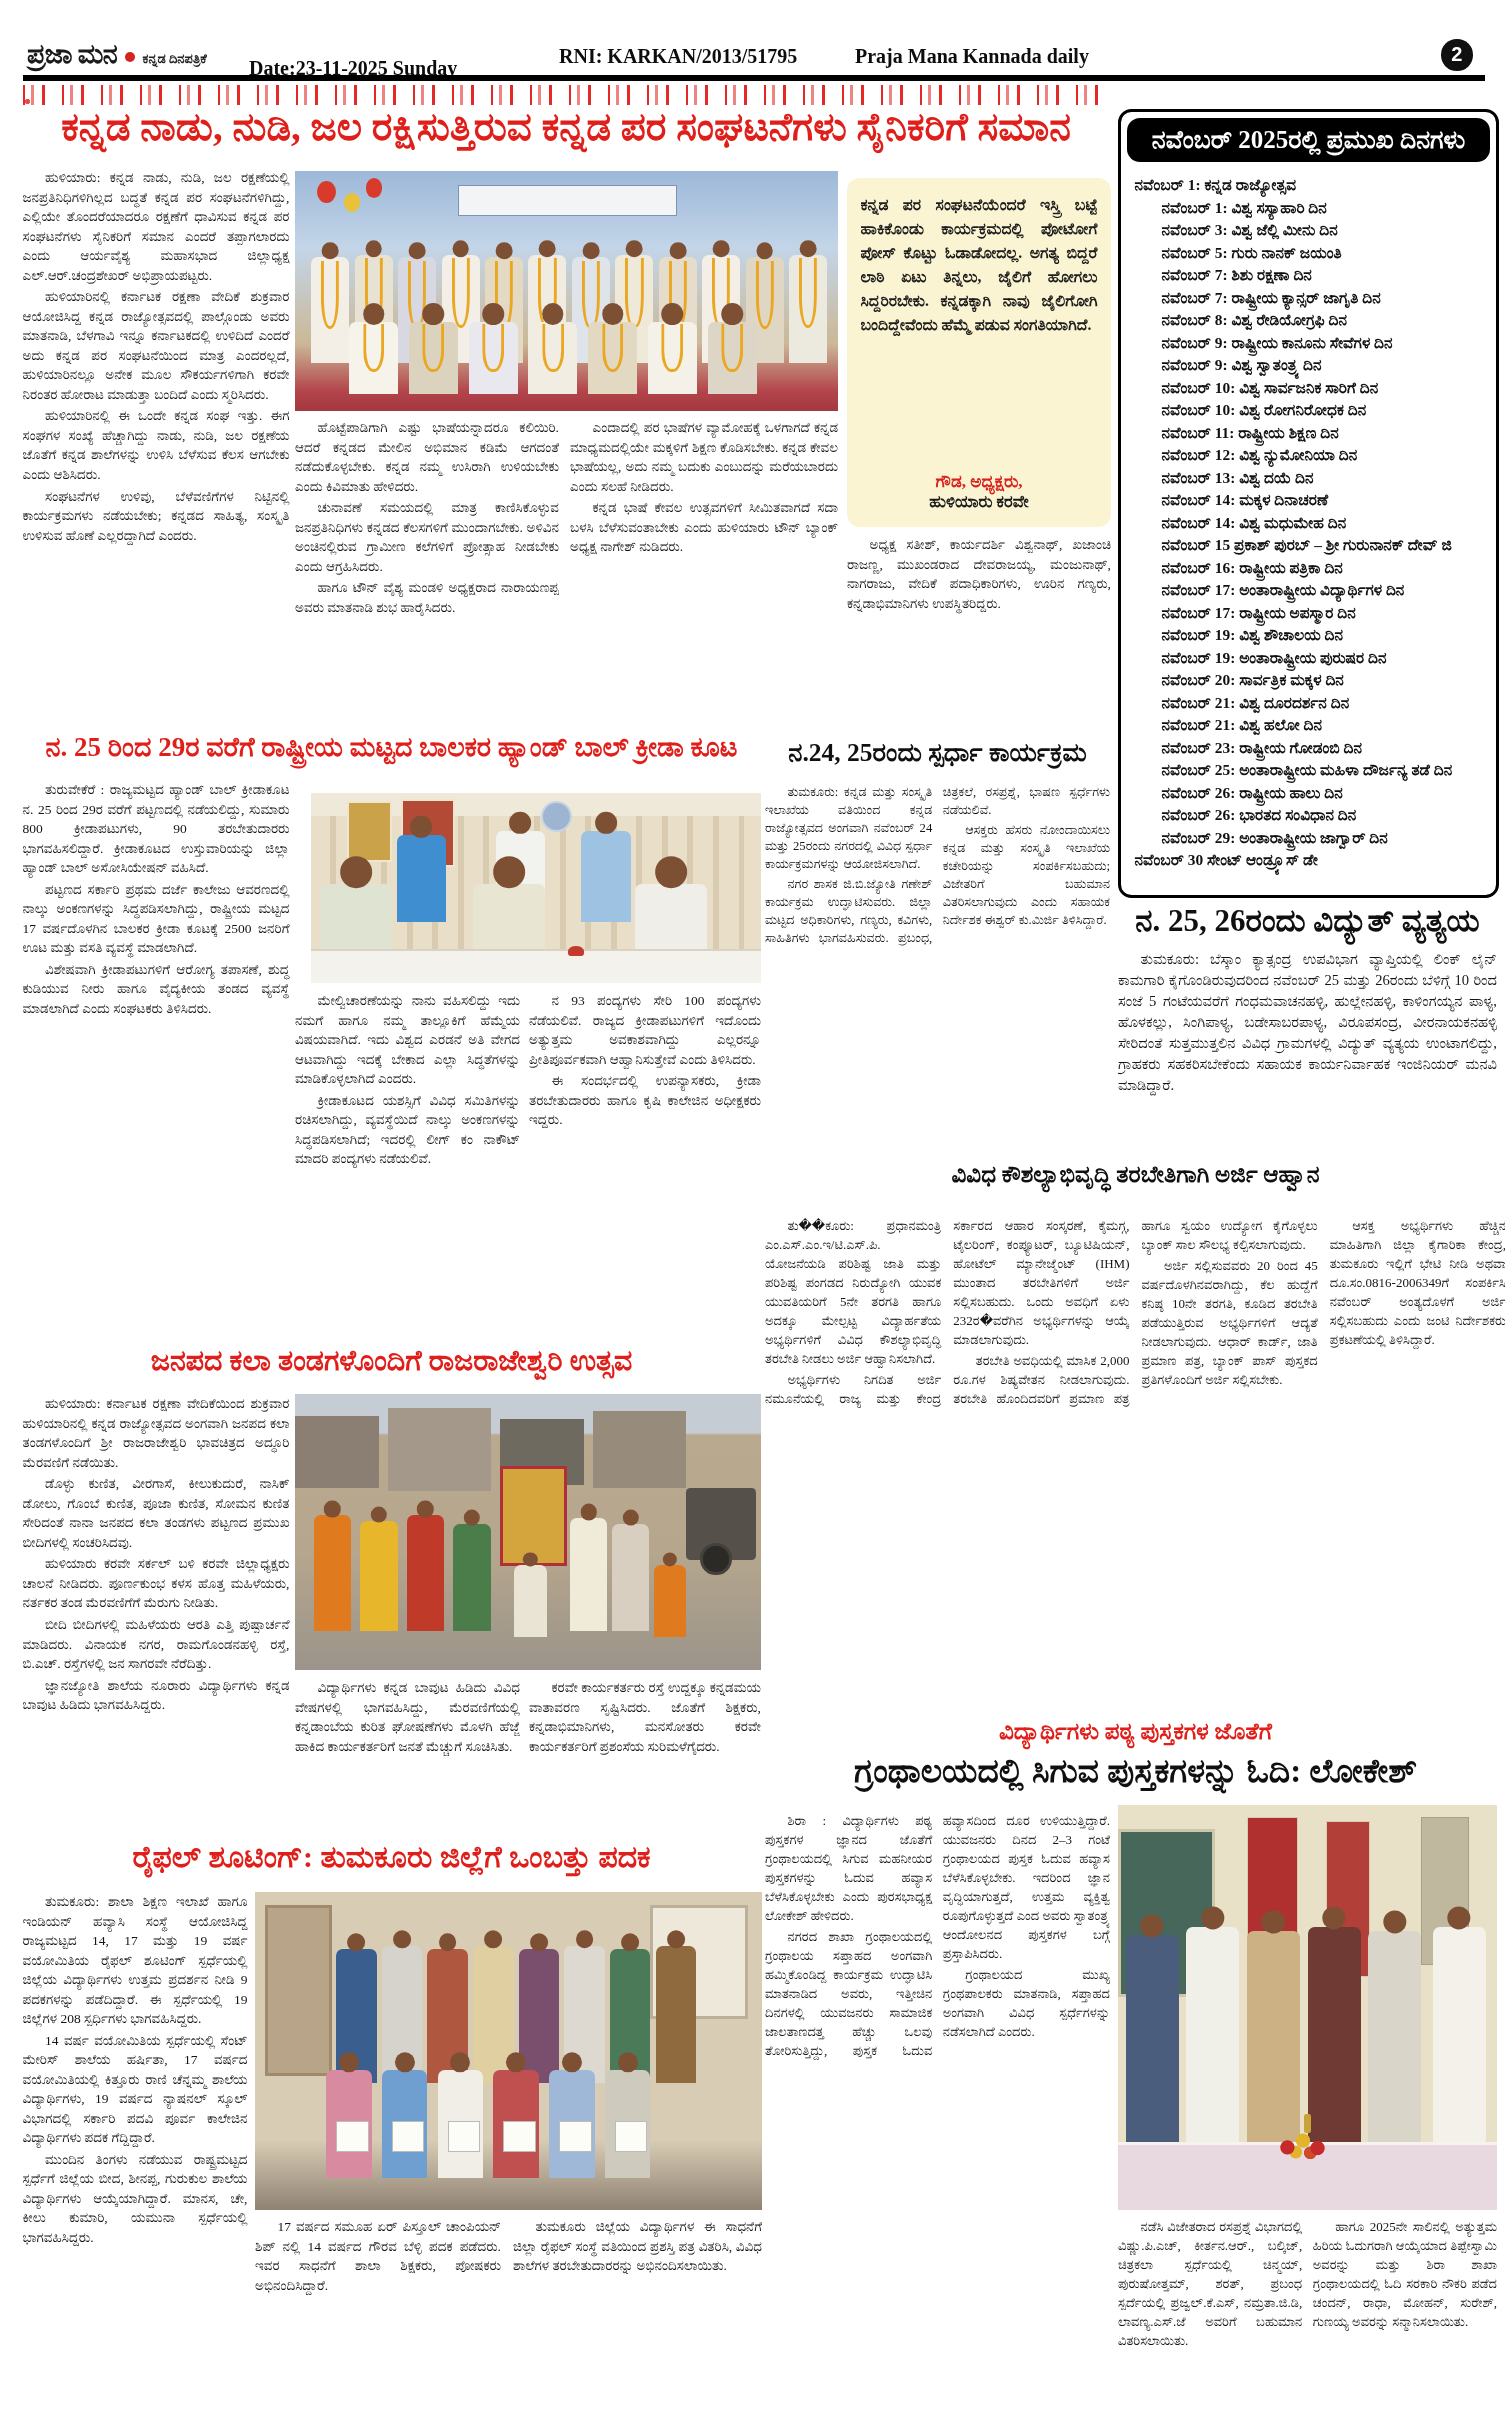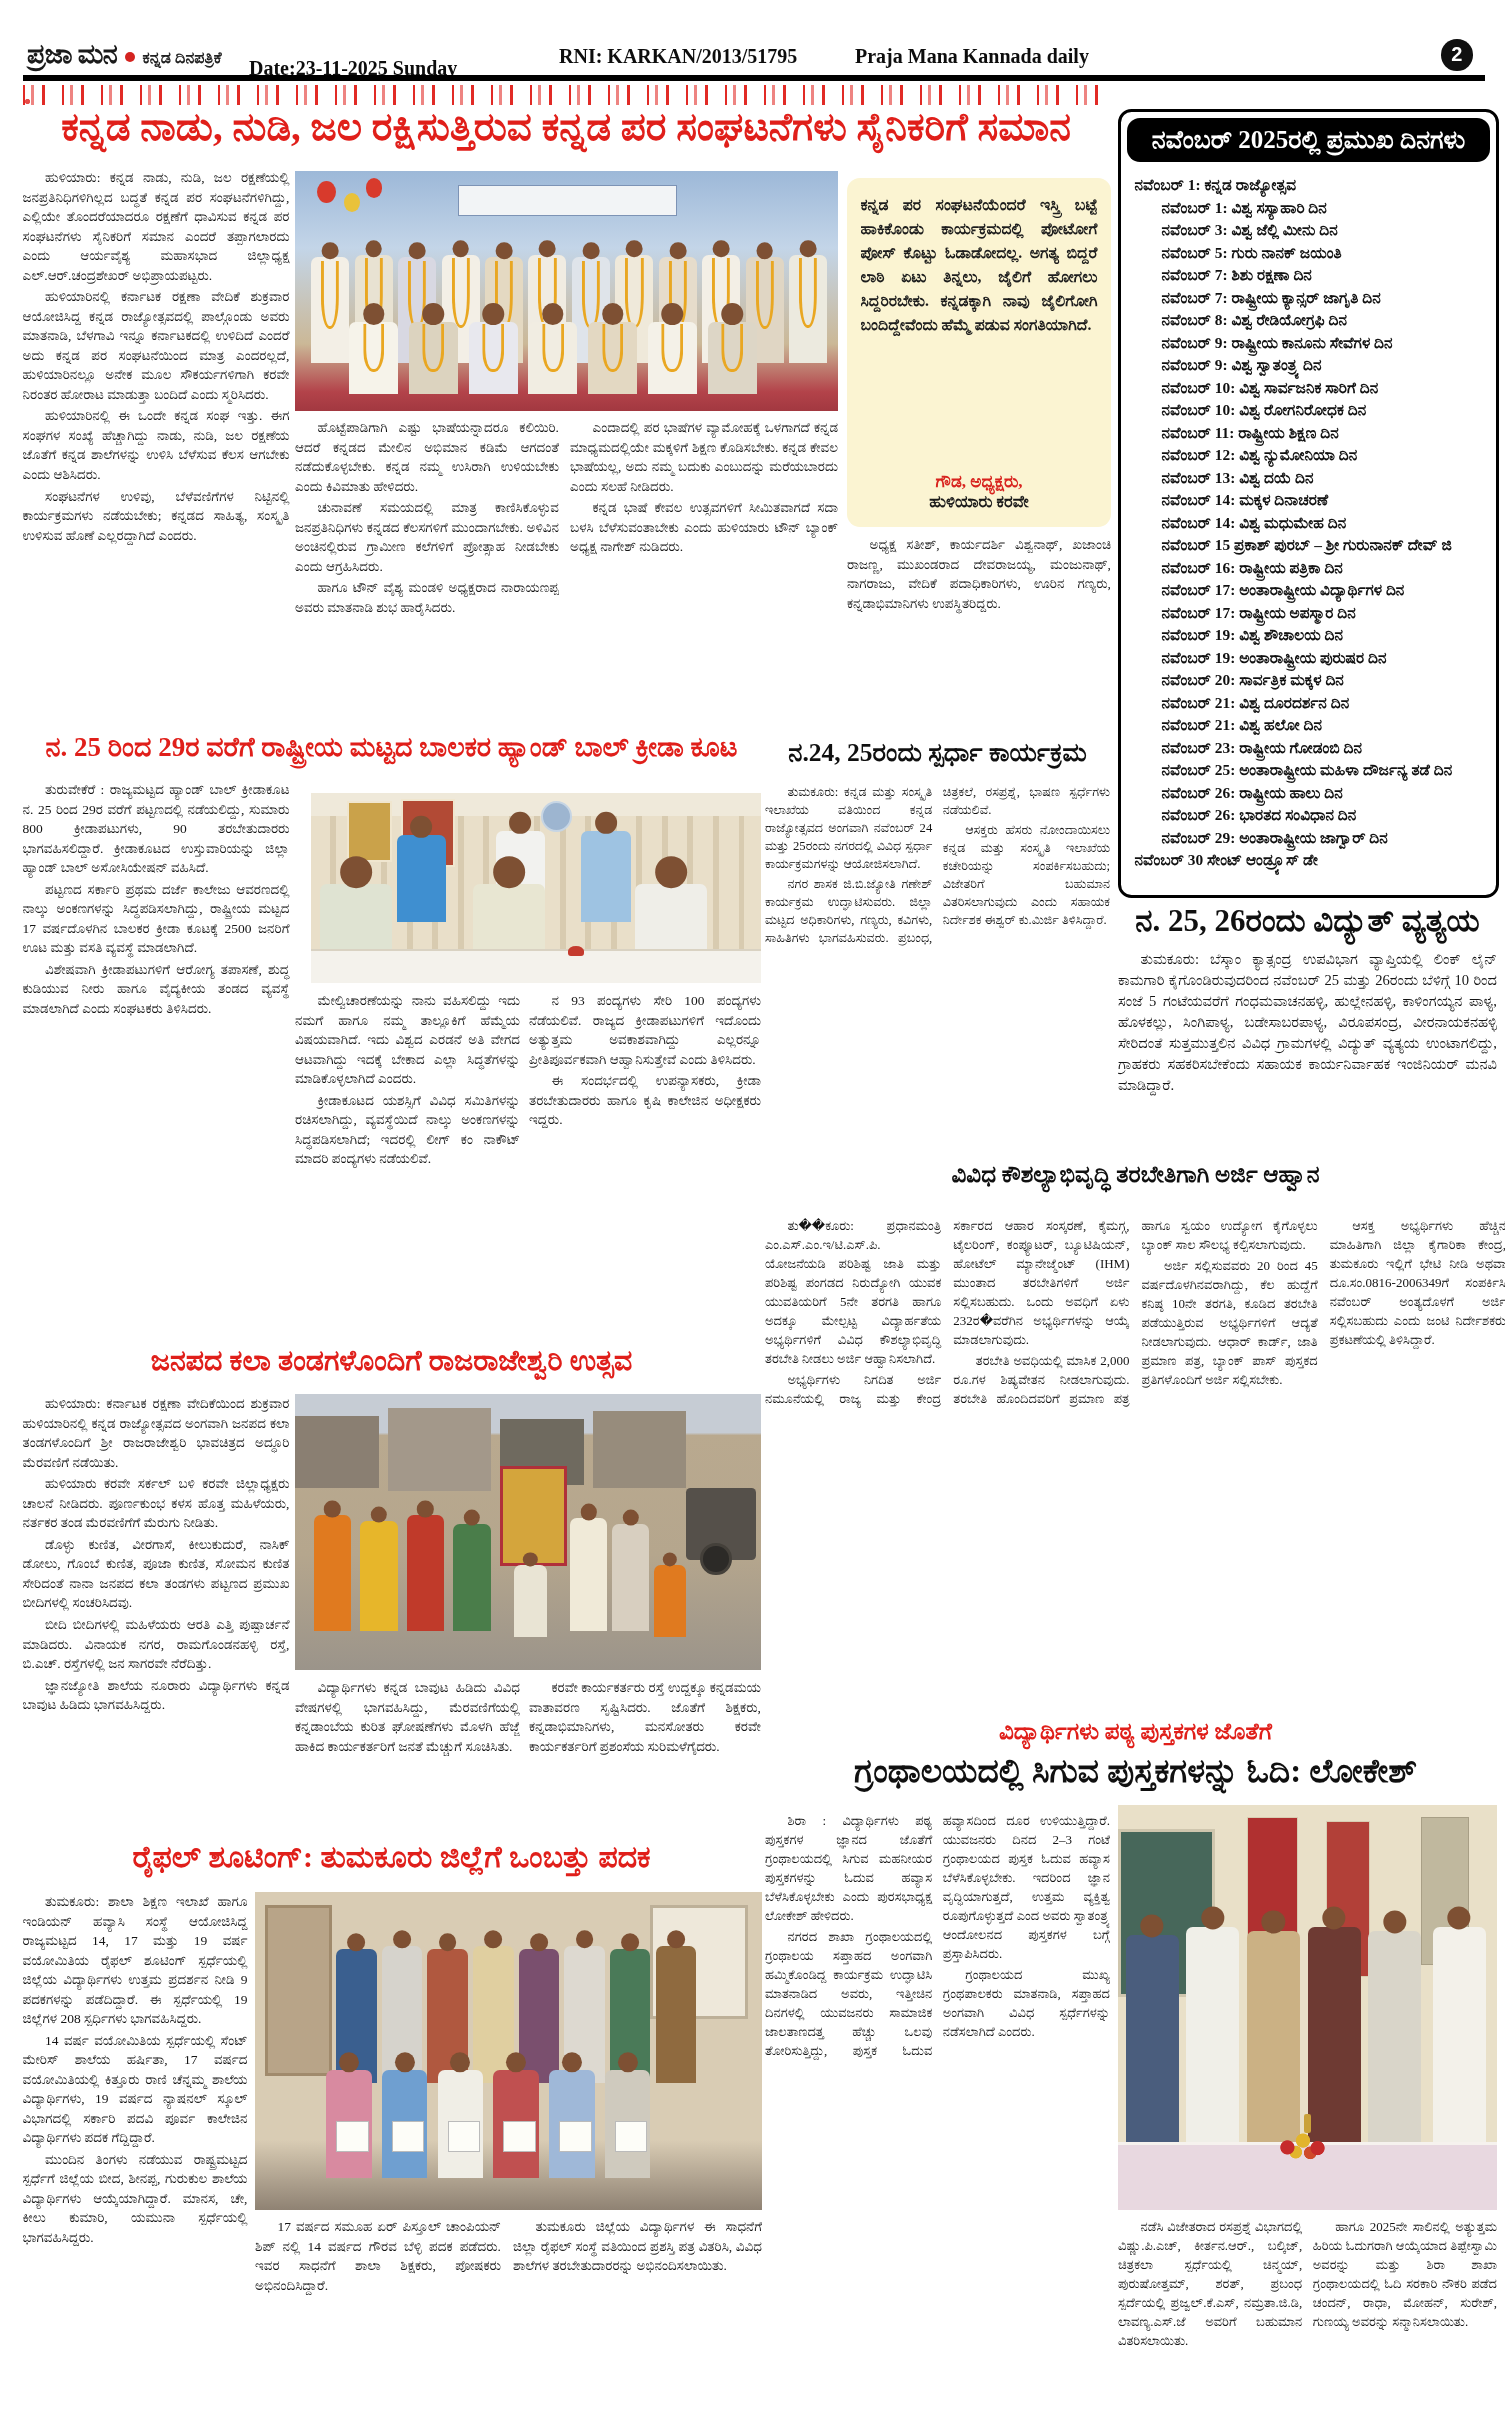--- a/index.html
+++ b/index.html
@@ -2,21 +2,21 @@
 <html style="font-size:12px"><head>
 <meta charset="utf-8">
 <style>
   html,body{margin:0;padding:0;background:#9a9a9a;}
   .page{position:relative;width:1505px;height:2426px;background:#ffffff;margin:0 auto;overflow:hidden;
         font-family:"Liberation Serif","DejaVu Serif",serif;color:#111;}
   
   .mast-logo{position:absolute;left:27px;top:39px;width:217px;height:36px;display:flex;align-items:baseline;gap:7.5px;}
   .logo-main{font-size:27px;font-weight:bold;color:#1a1a1a;letter-spacing:-0.7px;font-family:"Liberation Serif",serif;}
   .logo-dot{width:10.5px;height:10.5px;background:#d42420;border-radius:50%;align-self:center;}
-  .logo-sub{font-size:16px;font-weight:bold;color:#222;}
+  .logo-sub{font-size:13px;font-weight:bold;color:#222;}
   .mast-item{position:absolute;top:45px;font-size:20px;font-weight:bold;font-family:"Liberation Serif",serif;color:#0d0d0d;}
   .page-badge{position:absolute;left:1441px;top:39px;width:31.5px;height:31.5px;border-radius:50%;background:#101010;color:#fff;
               font-size:20px;font-weight:bold;display:flex;align-items:center;justify-content:center;font-family:"Liberation Sans",sans-serif;}
   .top-rule{position:absolute;left:22.5px;top:75px;width:1462px;height:6px;background:#000;}
   .garland{position:absolute;left:22.5px;top:85px;width:1084px;height:19.5px;
      background:
        repeating-linear-gradient(90deg, rgba(224,31,26,.95) 0 2.2px, transparent 2.2px 19.5px),
        repeating-linear-gradient(90deg, transparent 0 8.2px, rgba(224,31,26,.55) 8.2px 11.2px, transparent 11.2px 39px),
        radial-gradient(circle at 4.5px 16.5px, rgba(224,31,26,.8) 0 2.2px, transparent 3px);}
   
@@ -209,22 +209,22 @@
       <p>ತು��ಕೂರು: ಪ್ರಧಾನಮಂತ್ರಿ ಎಂ.ಎಸ್.ಎಂ.ಇ/ಟಿ.ಎಸ್.ಪಿ. ಯೋಜನೆಯಡಿ ಪರಿಶಿಷ್ಟ ಜಾತಿ ಮತ್ತು ಪರಿಶಿಷ್ಟ ಪಂಗಡದ ನಿರುದ್ಯೋಗಿ ಯುವಕ ಯುವತಿಯರಿಗೆ 5ನೇ ತರಗತಿ ಹಾಗೂ ಅದಕ್ಕೂ ಮೇಲ್ಪಟ್ಟ ವಿದ್ಯಾರ್ಹತೆಯ ಅಭ್ಯರ್ಥಿಗಳಿಗೆ ವಿವಿಧ ಕೌಶಲ್ಯಾಭಿವೃದ್ಧಿ ತರಬೇತಿ ನೀಡಲು ಅರ್ಜಿ ಆಹ್ವಾನಿಸಲಾಗಿದೆ.</p>
       <p>ಅಭ್ಯರ್ಥಿಗಳು ನಿಗದಿತ ಅರ್ಜಿ ನಮೂನೆಯಲ್ಲಿ ರಾಜ್ಯ ಮತ್ತು ಕೇಂದ್ರ ಸರ್ಕಾರದ ಆಹಾರ ಸಂಸ್ಕರಣೆ, ಕೈಮಗ್ಗ, ಟೈಲರಿಂಗ್, ಕಂಪ್ಯೂಟರ್, ಬ್ಯೂಟಿಷಿಯನ್, ಹೋಟೆಲ್ ಮ್ಯಾನೇಜ್ಮೆಂಟ್ (IHM) ಮುಂತಾದ ತರಬೇತಿಗಳಿಗೆ ಅರ್ಜಿ ಸಲ್ಲಿಸಬಹುದು. ಒಂದು ಅವಧಿಗೆ ಏಳು 232ರ�ವರೆಗಿನ ಅಭ್ಯರ್ಥಿಗಳನ್ನು ಆಯ್ಕೆ ಮಾಡಲಾಗುವುದು.</p>
       <p>ತರಬೇತಿ ಅವಧಿಯಲ್ಲಿ ಮಾಸಿಕ 2,000 ರೂ.ಗಳ ಶಿಷ್ಯವೇತನ ನೀಡಲಾಗುವುದು. ತರಬೇತಿ ಹೊಂದಿದವರಿಗೆ ಪ್ರಮಾಣ ಪತ್ರ ಹಾಗೂ ಸ್ವಯಂ ಉದ್ಯೋಗ ಕೈಗೊಳ್ಳಲು ಬ್ಯಾಂಕ್ ಸಾಲ ಸೌಲಭ್ಯ ಕಲ್ಪಿಸಲಾಗುವುದು.</p>
       <p>ಅರ್ಜಿ ಸಲ್ಲಿಸುವವರು 20 ರಿಂದ 45 ವರ್ಷದೊಳಗಿನವರಾಗಿದ್ದು, ಕೆಲ ಹುದ್ದೆಗೆ ಕನಿಷ್ಠ 10ನೇ ತರಗತಿ, ಕೂಡಿದ ತರಬೇತಿ ಪಡೆಯುತ್ತಿರುವ ಅಭ್ಯರ್ಥಿಗಳಿಗೆ ಆದ್ಯತೆ ನೀಡಲಾಗುವುದು. ಆಧಾರ್ ಕಾರ್ಡ್, ಜಾತಿ ಪ್ರಮಾಣ ಪತ್ರ, ಬ್ಯಾಂಕ್ ಪಾಸ್ ಪುಸ್ತಕದ ಪ್ರತಿಗಳೊಂದಿಗೆ ಅರ್ಜಿ ಸಲ್ಲಿಸಬೇಕು.</p>
       <p>ಆಸಕ್ತ ಅಭ್ಯರ್ಥಿಗಳು ಹೆಚ್ಚಿನ ಮಾಹಿತಿಗಾಗಿ ಜಿಲ್ಲಾ ಕೈಗಾರಿಕಾ ಕೇಂದ್ರ, ತುಮಕೂರು ಇಲ್ಲಿಗೆ ಭೇಟಿ ನೀಡಿ ಅಥವಾ ದೂ.ಸಂ.0816-2006349ಗೆ ಸಂಪರ್ಕಿಸಿ ನವೆಂಬರ್ ಅಂತ್ಯದೊಳಗೆ ಅರ್ಜಿ ಸಲ್ಲಿಸಬಹುದು ಎಂದು ಜಂಟಿ ನಿರ್ದೇಶಕರು ಪ್ರಕಟಣೆಯಲ್ಲಿ ತಿಳಿಸಿದ್ದಾರೆ.</p>
     </div>
 
   <div class="hl red" style="left:22.5px;top:1346px;width:738px;height:42px;font-size:28.5px;">ಜನಪದ ಕಲಾ ತಂಡಗಳೊಂದಿಗೆ ರಾಜರಾಜೇಶ್ವರಿ ಉತ್ಸವ</div>
   <div class="txt" style="left:22.5px;top:1394px;width:267px;height:447px;">
       <p>ಹುಳಿಯಾರು: ಕರ್ನಾಟಕ ರಕ್ಷಣಾ ವೇದಿಕೆಯಿಂದ ಶುಕ್ರವಾರ ಹುಳಿಯಾರಿನಲ್ಲಿ ಕನ್ನಡ ರಾಜ್ಯೋತ್ಸವದ ಅಂಗವಾಗಿ ಜನಪದ ಕಲಾ ತಂಡಗಳೊಂದಿಗೆ ಶ್ರೀ ರಾಜರಾಜೇಶ್ವರಿ ಭಾವಚಿತ್ರದ ಅದ್ಧೂರಿ ಮೆರವಣಿಗೆ ನಡೆಯಿತು.</p>
+      <p>ಡೊಳ್ಳು ಕುಣಿತ, ವೀರಗಾಸೆ, ಕೀಲುಕುದುರೆ, ನಾಸಿಕ್ ಡೋಲು, ಗೊಂಬೆ ಕುಣಿತ, ಪೂಜಾ ಕುಣಿತ, ಸೋಮನ ಕುಣಿತ ಸೇರಿದಂತೆ ನಾನಾ ಜನಪದ ಕಲಾ ತಂಡಗಳು ಪಟ್ಟಣದ ಪ್ರಮುಖ ಬೀದಿಗಳಲ್ಲಿ ಸಂಚರಿಸಿದವು.</p>
       <p>ಹುಳಿಯಾರು ಕರವೇ ಸರ್ಕಲ್ ಬಳಿ ಕರವೇ ಜಿಲ್ಲಾಧ್ಯಕ್ಷರು ಚಾಲನೆ ನೀಡಿದರು. ಪೂರ್ಣಕುಂಭ ಕಳಸ ಹೊತ್ತ ಮಹಿಳೆಯರು, ನರ್ತಕರ ತಂಡ ಮೆರವಣಿಗೆಗೆ ಮೆರುಗು ನೀಡಿತು.</p>
-      <p>ಡೊಳ್ಳು ಕುಣಿತ, ವೀರಗಾಸೆ, ಕೀಲುಕುದುರೆ, ನಾಸಿಕ್ ಡೋಲು, ಗೊಂಬೆ ಕುಣಿತ, ಪೂಜಾ ಕುಣಿತ, ಸೋಮನ ಕುಣಿತ ಸೇರಿದಂತೆ ನಾನಾ ಜನಪದ ಕಲಾ ತಂಡಗಳು ಪಟ್ಟಣದ ಪ್ರಮುಖ ಬೀದಿಗಳಲ್ಲಿ ಸಂಚರಿಸಿದವು.</p>
       <p>ಬೀದಿ ಬೀದಿಗಳಲ್ಲಿ ಮಹಿಳೆಯರು ಆರತಿ ಎತ್ತಿ ಪುಷ್ಪಾರ್ಚನೆ ಮಾಡಿದರು. ವಿನಾಯಕ ನಗರ, ರಾಮಗೊಂಡನಹಳ್ಳಿ ರಸ್ತೆ, ಬಿ.ಎಚ್. ರಸ್ತೆಗಳಲ್ಲಿ ಜನ ಸಾಗರವೇ ನೆರೆದಿತ್ತು.</p>
       <p>ಜ್ಞಾನಜ್ಯೋತಿ ಶಾಲೆಯ ನೂರಾರು ವಿದ್ಯಾರ್ಥಿಗಳು ಕನ್ನಡ ಬಾವುಟ ಹಿಡಿದು ಭಾಗವಹಿಸಿದ್ದರು.</p>
     </div>
 
   <div class="ph" style="left:295px;top:1394px;width:466px;height:276px;background:linear-gradient(180deg,#c6ccd4 0%,#c6ccd4 14%,#b9a98f 15%,#b5a68d 58%,#9b948a 100%);">
     <div class="flat" style="left:0%;top:8%;width:18%;height:26%;background:#8a7f72;"></div>
     <div class="flat" style="left:20%;top:5%;width:22%;height:30%;background:#a3988a;"></div>
     <div class="flat" style="left:44%;top:9%;width:18%;height:24%;background:#6f6a5f;"></div>
     <div class="flat" style="left:64%;top:6%;width:20%;height:28%;background:#978c7c;"></div>
     <div class="flat" style="left:44%;top:26%;width:13%;height:34%;background:#d4a53c;border:3px solid #b0303a;"></div>

